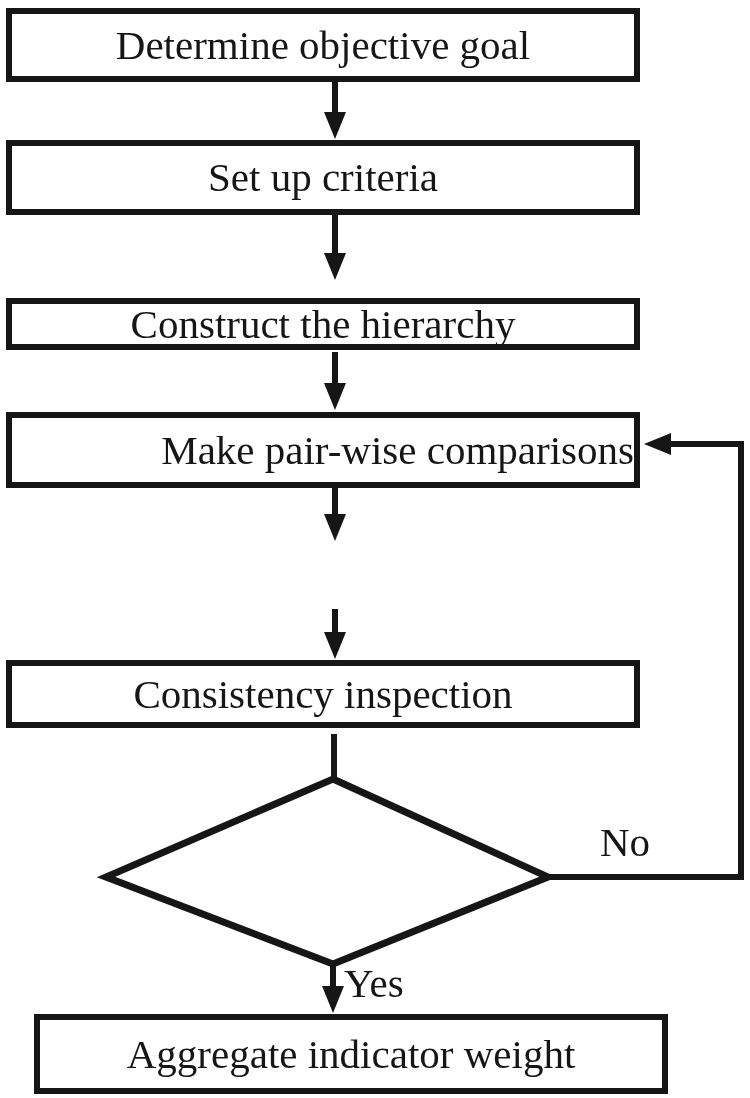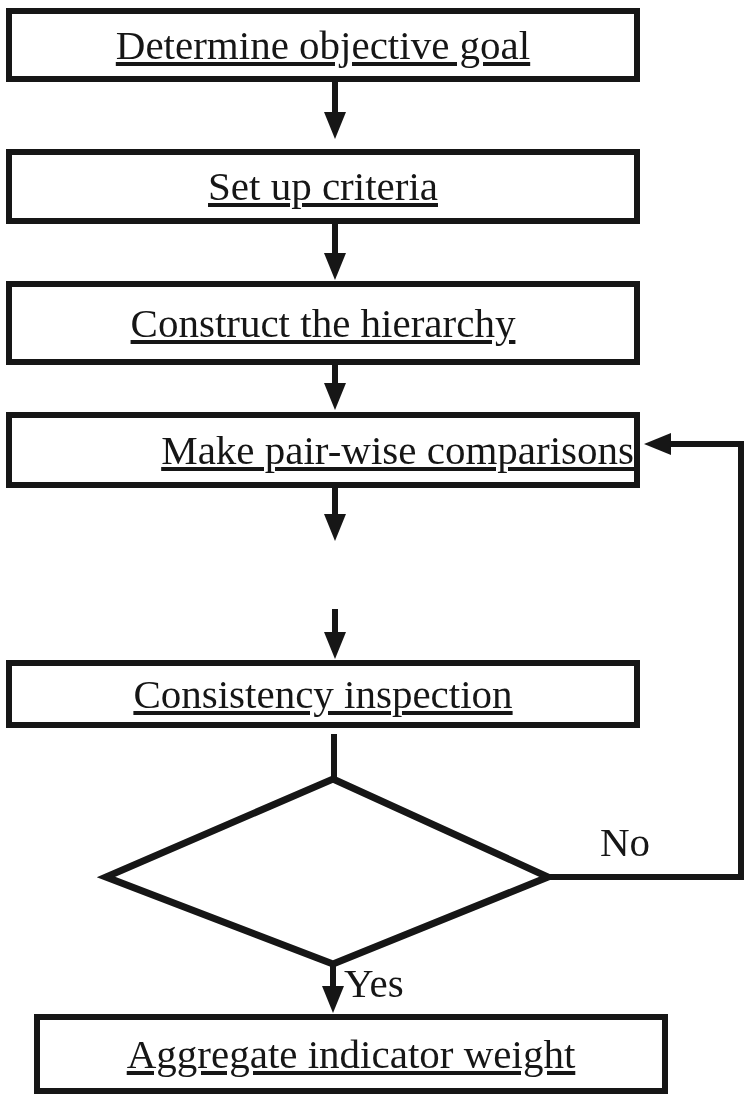--- a/index.html
+++ b/index.html
@@ -29,25 +29,24 @@
     width: 634px;
     box-sizing: border-box;
     background: #ffffff;
     border: 6px solid #161616;
     display: flex;
     align-items: center;
     justify-content: center;
     font-size: 41px;
     line-height: 1;
     white-space: nowrap;
-    text-decoration: underline;
   }
   .node-1 { top: 8px;    height: 74px; }
-  .node-2 { top: 140px;  height: 75px; margin-top: 9px; }
-  .node-3 { top: 281px;  height: 84px; }
+  .node-2 { top: 140px;  height: 75px; }
+  .node-3 { top: 298px;  height: 52px; }
   .node-4 { top: 412px;  height: 76px; justify-content: flex-end; }
   .node-5 { top: 542px;  height: 69px; }
   .node-6 { top: 660px;  height: 68px; }
   .node-7 { top: 1014px; height: 80px; margin-left: 28px; }
   .diamond-label {
     position: absolute;
     left: 135px;
     top: 849px;
     width: 400px;
     text-align: center;

